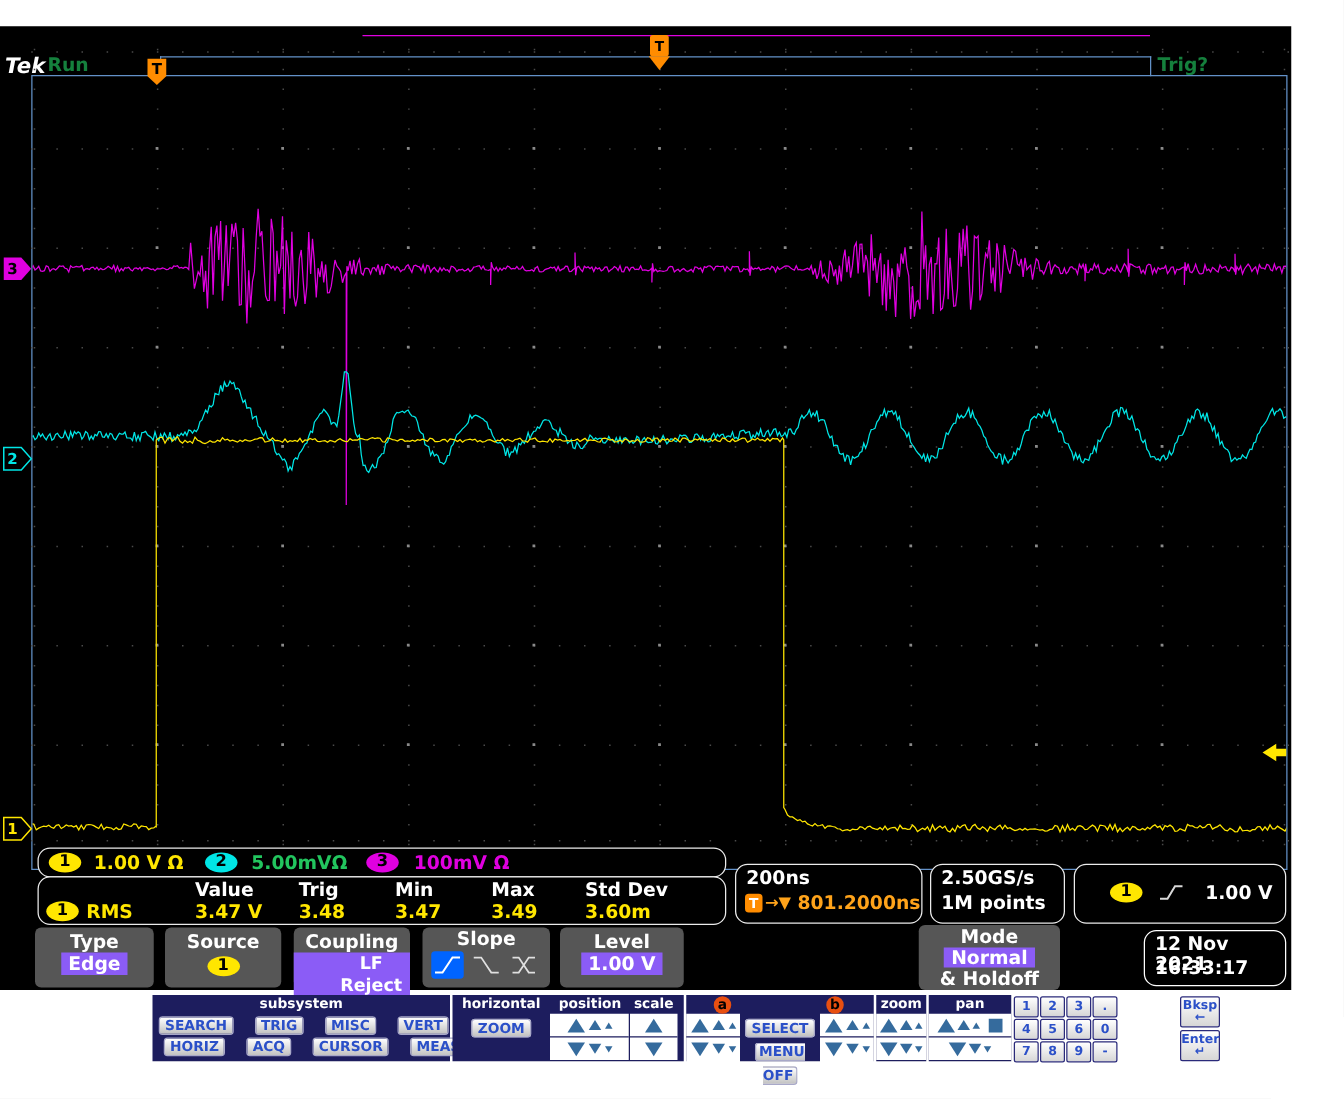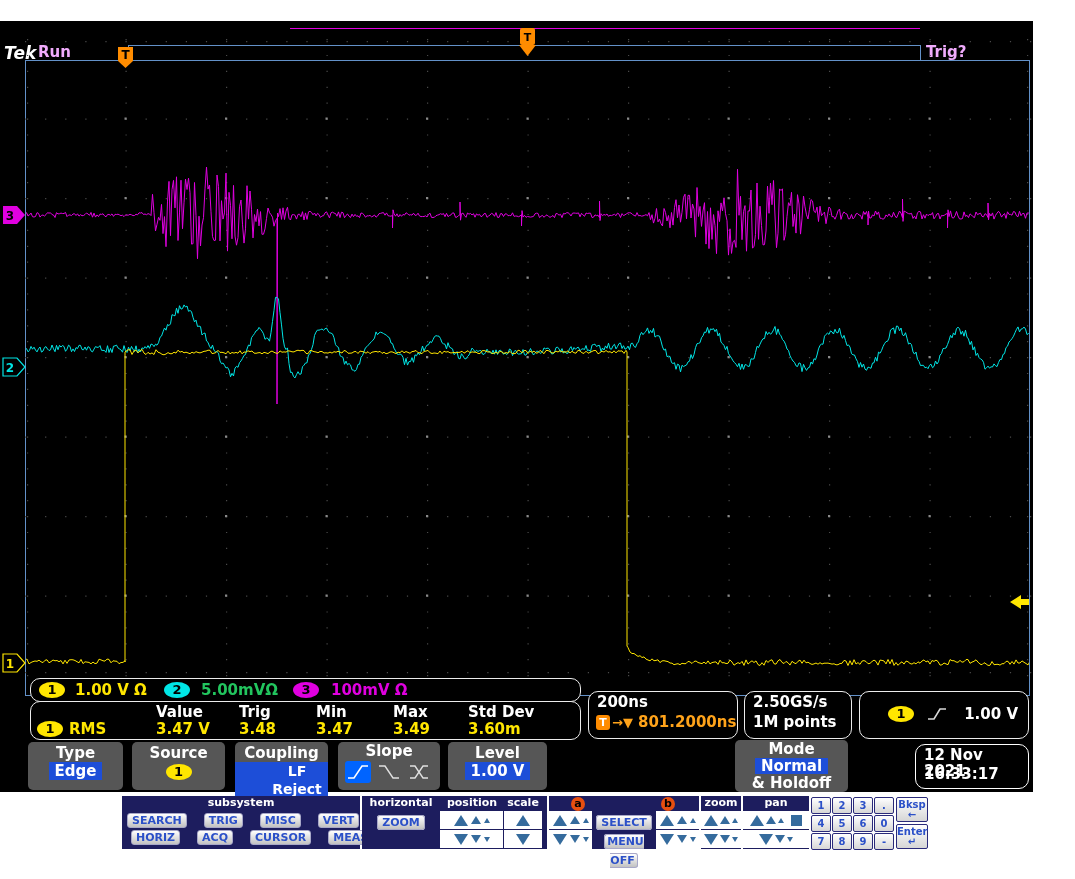--- a/index.html
+++ b/index.html
@@ -3,37 +3,37 @@
 <meta charset="utf-8">
 <style>
   html,body{margin:0;padding:0;background:#fff;}
   #root{position:relative;width:1075px;height:879px;background:#fff;overflow:hidden;
         font-family:"DejaVu Sans","Liberation Sans",sans-serif;}
   .abs{position:absolute;}
   
   #screen{left:0;top:21px;width:1033px;height:771px;background:#000;}
   #graticule{left:25px;top:39px;width:1003px;height:634px;border:1px solid #6391c8;}
   #topbox{left:128px;top:24px;width:791px;height:15px;border:1px solid #6391c8;border-bottom:none;}
-  .wtxt{color:#f0abfc;font-weight:bold;font-size:15px;line-height:16px;}
+  .wtxt{color:#15803d;font-weight:bold;font-size:15px;line-height:16px;}
   #teklogo{left:4px;top:22px;color:#fff;font-weight:bold;font-style:italic;font-size:17px;}
   #runstat{left:38px;top:23px;}
   #trigstat{left:926px;top:23px;}
   #wave-svg{left:0;top:0;width:1075px;height:879px;pointer-events:none;}
   
   .hudbox{background:#000;border:1px solid #ececec;border-radius:10px;}
   .badge{position:absolute;width:26px;height:16px;border-radius:50%;color:#000;
          font-weight:bold;font-size:13px;line-height:16px;text-align:center;}
   .b-ch1{background:#ffe600;} .b-ch2{background:#00e6e6;} .b-ch3{background:#e000e0;}
   .rtxt{position:absolute;font-weight:bold;font-size:15px;line-height:16px;}
   .c-ch1{color:#ffe600;} .c-ch2{color:#22c55e;text-align:center;} .c-ch3{color:#e000e0;} .c-w{color:#fff;} .c-o{color:#ffa31a;}
   
   .mbtn{position:absolute;background:#565656;border-radius:5px;color:#fff;text-align:center;
         font-weight:bold;font-size:15px;}
   .mlab{padding-top:2px;height:18px;line-height:18px;}
-  .mval{background:#1d4ed8;color:#fff;padding:0 6px;line-height:18px;display:inline-block;}
+  .mval{background:#8b5cf6;color:#fff;padding:0 6px;line-height:18px;display:inline-block;}
   .slopeicons{display:flex;justify-content:center;gap:5px;margin-top:1px;}
   .sicon{width:26px;height:22px;display:inline-block;}
   .sicon.sel{background:#0064ff;border-radius:3px;}
   #clockbox{left:915px;top:744px;width:112px;height:43px;background:#000;border:1px solid #fff;border-radius:10px;}
   
   #panel{left:122px;top:796px;height:53px;display:flex;gap:2px;}
   .sec{background:#1d1d5e;height:53px;}
   .sectitle{font-weight:bold;font-size:11px;color:#fff;text-align:center;height:15px;line-height:14px;}
   .prow{display:flex;gap:17px;padding:2px 0 0 5px;}
   .pbtn{background:linear-gradient(#ffffff,#c2c2c2);border:1px solid #a8a8c8;border-radius:3px;
@@ -335,21 +335,21 @@
           <span class="key">6</span>
           <span class="key">0</span>
         </div>
         <div class="krow">
           <span class="key">7</span>
           <span class="key">8</span>
           <span class="key">9</span>
           <span class="key">-</span>
         </div>
       </div>
-      <div style="display:flex;flex-direction:column;gap:2px;">
+      <div style="display:flex;flex-direction:column;gap:2px;margin-left:48px;">
         <div class="key keybig">
           <div>Bksp</div>
           <div>←</div>
         </div>
         <div class="key keybig">
           <div>Enter</div>
           <div>↵</div>
         </div>
       </div>
     </div>

